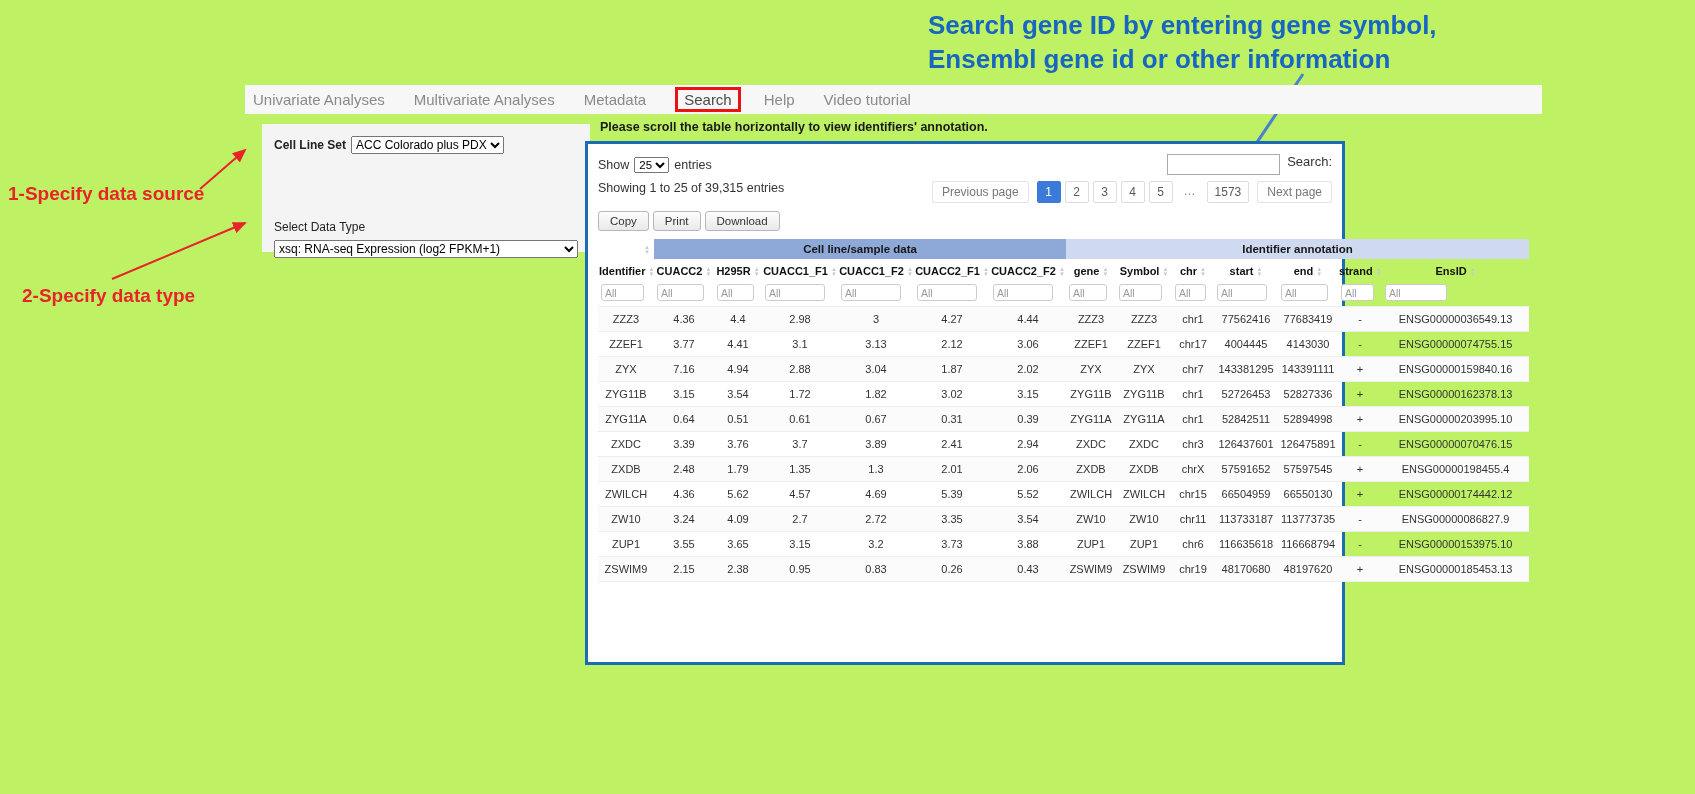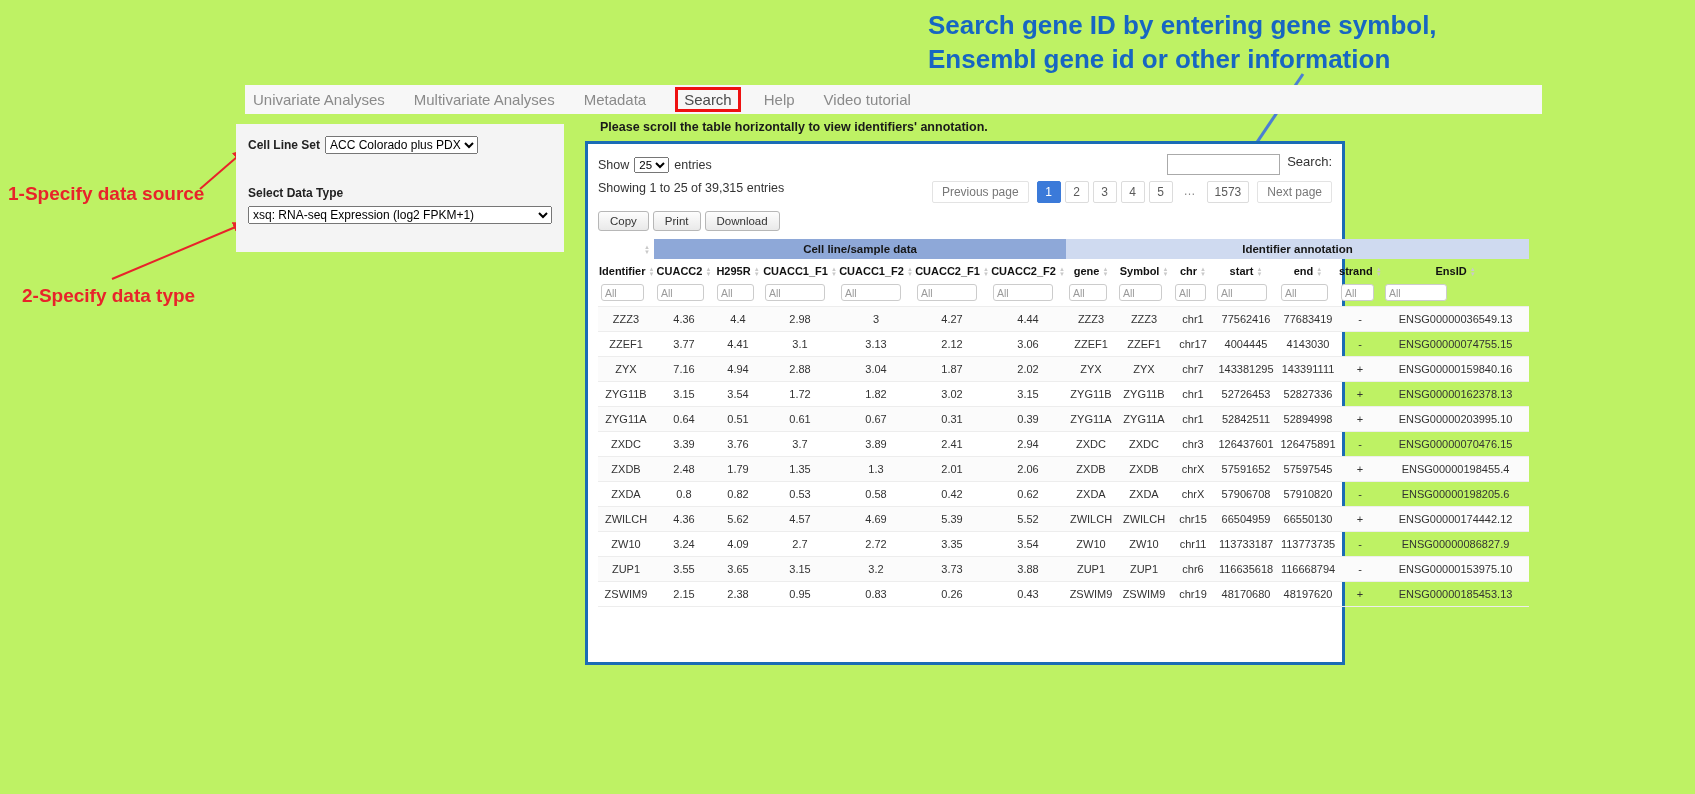--- a/index.html
+++ b/index.html
@@ -12,25 +12,25 @@
   .note1 { left:8px; top:183px; }
   .note2 { left:22px; top:285px; }
   .overlay { position:absolute; left:0; top:0; width:1695px; height:794px; pointer-events:none; }
 
   
   .navbar { position:absolute; left:245px; top:85px; width:1297px; height:29px; background:#f7f7f7; display:flex; align-items:center; padding-left:8px; }
   .nav-item { color:#8a8a8a; font-size:15px; margin-right:29px; cursor:pointer; white-space:nowrap; }
   .nav-item.active { color:#4a4a4a; border:3px solid #ee1111; padding:1px 6px; margin-right:23px; }
 
   
-  .panel { position:absolute; left:236px; top:124px; width:328px; height:128px; background:#f4f4f4; padding:12px 12px; }
+  .panel { position:absolute; left:262px; top:124px; width:328px; height:128px; background:#f4f4f4; padding:12px 12px; }
   .panel-row1 { display:flex; align-items:center; gap:5px; }
   .panel-label { font-weight:bold; font-size:12px; color:#222; white-space:nowrap; }
   .panel select { font-size:12px; font-family:"Liberation Sans", sans-serif; }
-  .dt-label { font-weight:bold; font-size:12px; color:#222; margin-top:32px; }
+  .dt-label { font-weight:normal; font-size:12px; color:#222; margin-top:66px; }
   .dt-select { width:100%; margin-top:6px; }
 
   
   .scroll-note { position:absolute; left:600px; top:120px; font-weight:bold; font-size:12.5px; color:#1a1a1a; }
 
   
   .table-box { position:absolute; left:585px; top:141px; width:760px; height:524px; border:3px solid #1a6cb5; background:#fff; padding:10px 10px 8px 10px; }
   .tb-row1 { display:flex; justify-content:space-between; align-items:center; }
   .show-group { display:flex; align-items:center; gap:5px; font-size:12.5px; color:#333; }
   .show-group select { font-size:11.5px; }
@@ -362,36 +362,20 @@
             <td class="data-cell">2.06</td>
             <td class="data-cell">ZXDB</td>
             <td class="data-cell">ZXDB</td>
             <td class="data-cell">chrX</td>
             <td class="data-cell">57591652</td>
             <td class="data-cell">57597545</td>
             <td class="data-cell">+</td>
             <td class="data-cell">ENSG00000198455.4</td>
           </tr>
           <tr class="data-row">
-            <td class="data-cell">ZXDA</td>
-            <td class="data-cell">0.8</td>
-            <td class="data-cell">0.82</td>
-            <td class="data-cell">0.53</td>
-            <td class="data-cell">0.58</td>
-            <td class="data-cell">0.42</td>
-            <td class="data-cell">0.62</td>
-            <td class="data-cell">ZXDA</td>
-            <td class="data-cell">ZXDA</td>
-            <td class="data-cell">chrX</td>
-            <td class="data-cell">57906708</td>
-            <td class="data-cell">57910820</td>
-            <td class="data-cell">-</td>
-            <td class="data-cell">ENSG00000198205.6</td>
-          </tr>
-          <tr class="data-row">
             <td class="data-cell">ZWILCH</td>
             <td class="data-cell">4.36</td>
             <td class="data-cell">5.62</td>
             <td class="data-cell">4.57</td>
             <td class="data-cell">4.69</td>
             <td class="data-cell">5.39</td>
             <td class="data-cell">5.52</td>
             <td class="data-cell">ZWILCH</td>
             <td class="data-cell">ZWILCH</td>
             <td class="data-cell">chr15</td>

